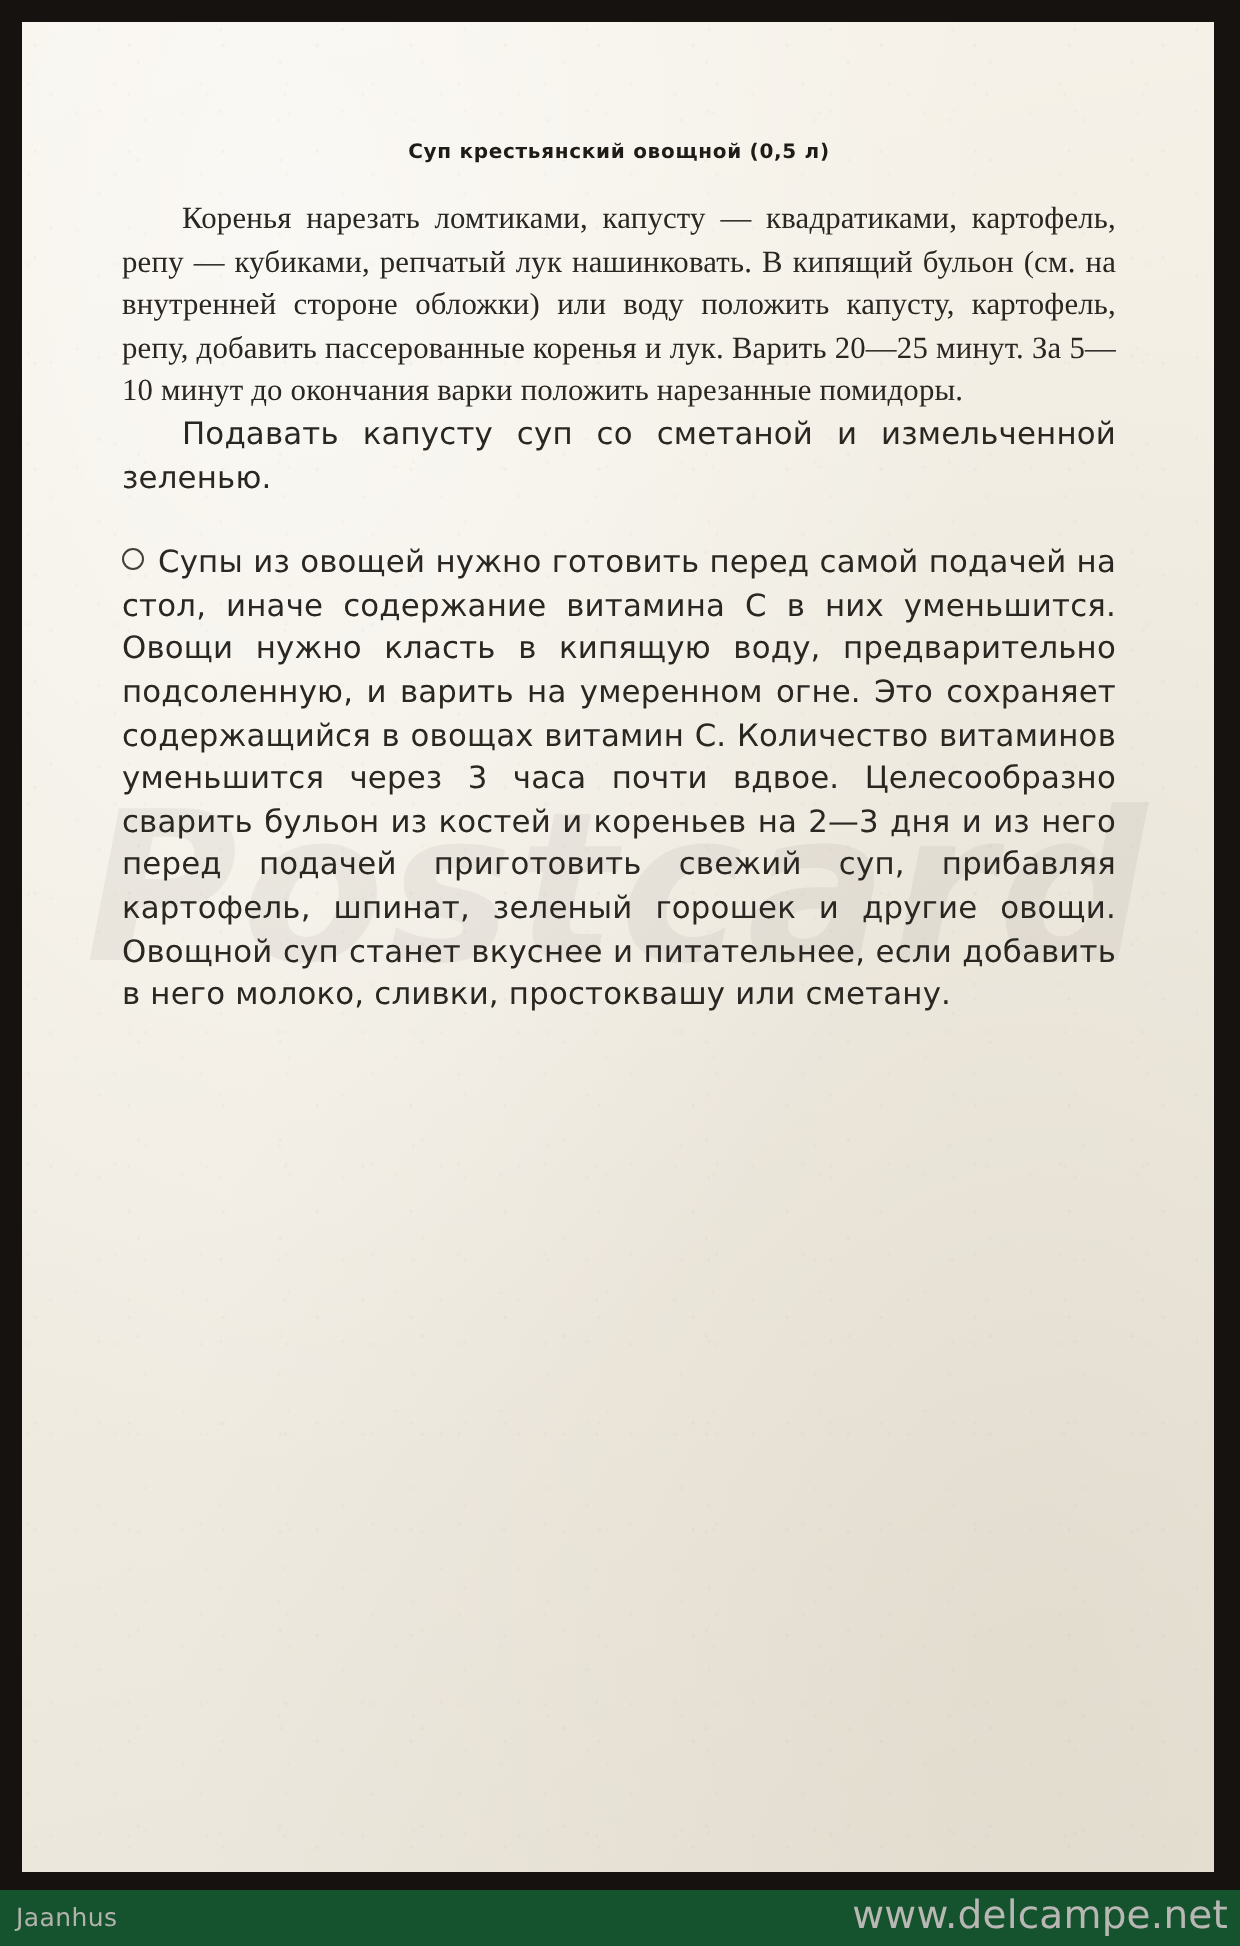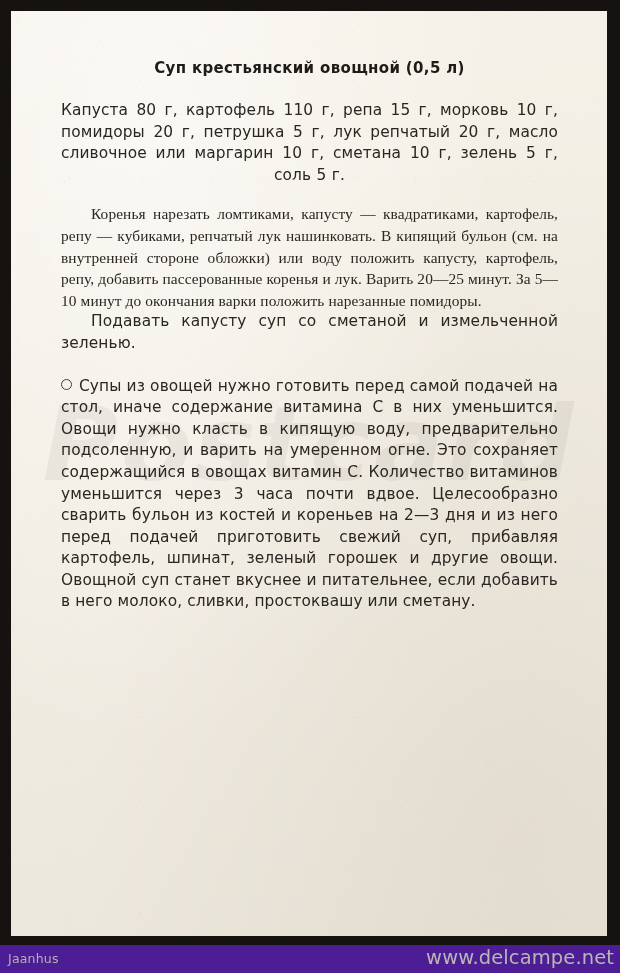--- a/index.html
+++ b/index.html
@@ -88,23 +88,23 @@
   #recipe {
     position: absolute;
     left: 50px;
     top: 0;
     width: 497px;
     color: #272320;
   }
 
   #recipe-title {
     margin: 0;
-    padding-top: 48px;
+    padding-top: 60px;
     text-align: center;
-    font-size: 15px;
+    font-size: 10px;
     font-weight: 700;
     letter-spacing: 0.35px;
     color: #1e1b18;
   }
 
   .para {
     margin: 0;
     font-size: 15.4px;
     line-height: 21.6px;
     color: #2a2622;
@@ -148,21 +148,21 @@
     top: -1px;
   }
 
   
   #footer {
     position: absolute;
     left: 0;
     top: 945px;
     width: 620px;
     height: 28px;
-    background: #4c1d95;
+    background: #14532d;
   }
   #footer-left {
     position: absolute;
     left: 8px;
     top: 6px;
     font-size: 12.5px;
     color: #b4b2ae;
     letter-spacing: 0.2px;
     font-family: "DejaVu Sans", "Liberation Sans", sans-serif;
   }
@@ -185,21 +185,20 @@
 
     <div id="paper-texture"></div>
     <div id="paper-speckle"></div>
 
     <div id="card-watermark">Postcard</div>
 
     <div id="recipe">
 
       <h1 id="recipe-title">Суп крестьянский овощной (0,5 л)</h1>
 
-      <p class="para" id="ingredients">Капуста 80 г, картофель 110 г, репа 15 г, морковь 10 г, помидоры 20 г, петрушка 5 г, лук репчатый 20 г, масло сливочное или маргарин 10 г, сметана 10 г, зелень 5 г, соль 5 г.</p>
 
       <p class="para" id="method-1">Коренья нарезать ломтиками, капусту — квадратиками, картофель, репу — кубиками, репчатый лук нашинковать. В кипящий бульон (см. на внутренней стороне обложки) или воду положить капусту, картофель, репу, добавить пассерованные коренья и лук. Варить 20—25 минут. За 5—10 минут до окончания варки положить нарезанные помидоры.</p>
 
       <p class="para" id="method-2">Подавать капусту суп со сметаной и измельченной зеленью.</p>
 
       <p class="para" id="note">
         <span class="note-bullet"></span><span>Супы из овощей нужно готовить перед самой подачей на стол, иначе содержание витамина С в них уменьшится. Овощи нужно класть в кипящую воду, предварительно подсоленную, и варить на умеренном огне. Это сохраняет содержащийся в овощах витамин С. Количество витаминов уменьшится через 3 часа почти вдвое. Целесообразно сварить бульон из костей и кореньев на 2—3 дня и из него перед подачей приготовить свежий суп, прибавляя картофель, шпинат, зеленый горошек и другие овощи. Овощной суп станет вкуснее и питательнее, если добавить в него молоко, сливки, простоквашу или сметану.</span>
       </p>
 
     </div>

